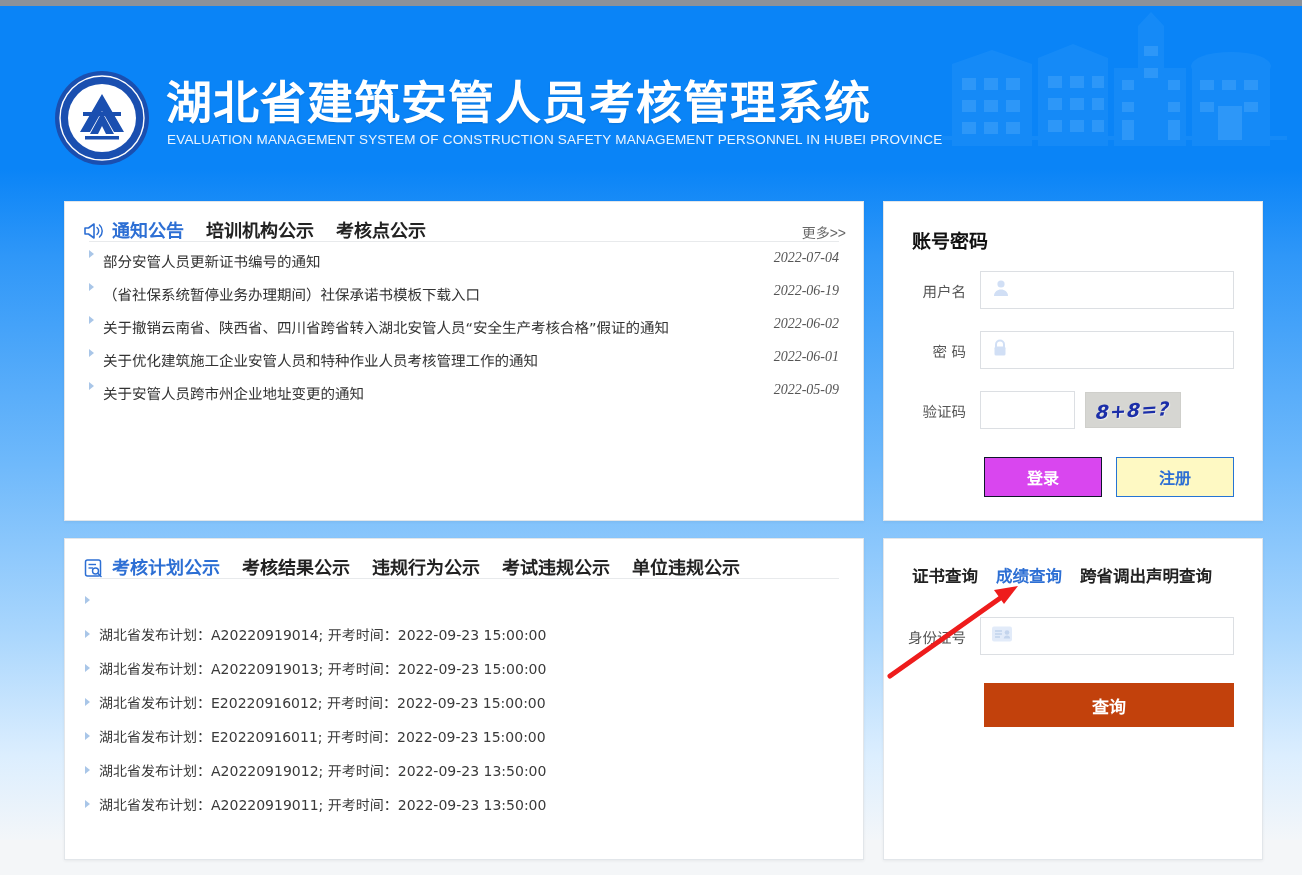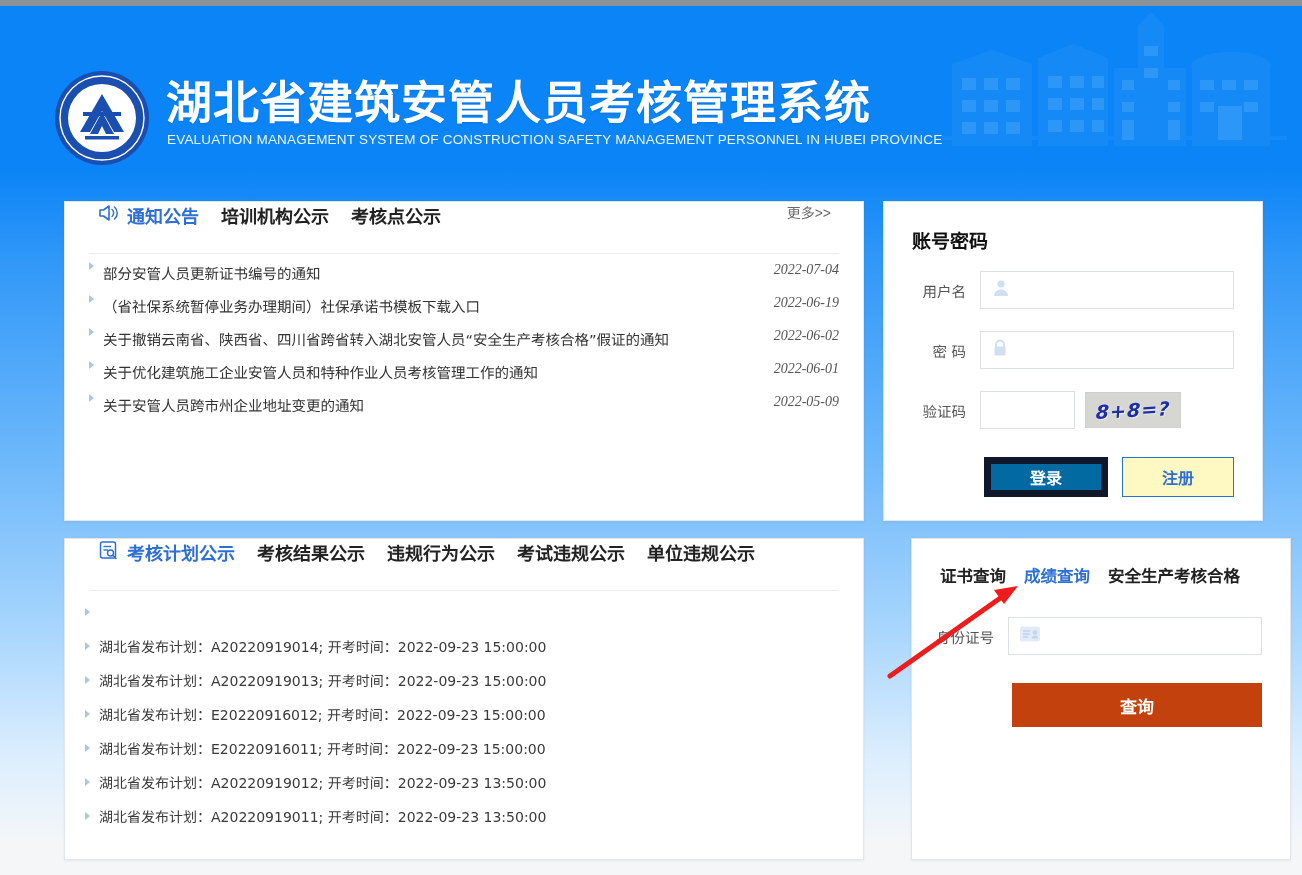--- a/index.html
+++ b/index.html
@@ -62,26 +62,26 @@
   .card {
     position: absolute; background: #ffffff;
     border: 1px solid #e2e6ea;
     box-shadow: 0 1px 3px rgba(0,0,0,.06);
   }
 
   
   #notice-card { left: 64px; top: 201px; width: 800px; height: 320px; }
   #plan-card   { left: 64px; top: 538px; width: 800px; height: 322px; }
   #login-card  { left: 883px; top: 201px; width: 380px; height: 320px; }
-  #query-card  { left: 911px; top: 538px; width: 380px; height: 322px; }
+  #query-card  { left: 883px; top: 538px; width: 380px; height: 322px; }
 
   
   .tab-row {
-    position: relative; display: flex; align-items: flex-start;
-    padding: 0 32px; height: 52px;
+    position: relative; display: flex; align-items: flex-end;
+    padding: 0 17px; height: 40px;
   }
   .tab-row .lead-icon {
     width: 22px; height: 22px; margin-right: 8px; flex: 0 0 auto;
     display: flex; align-items: center; justify-content: center;
   }
   .tab {
     font-size: 18px; font-weight: bold; color: #222;
     margin-right: 22px; white-space: nowrap; cursor: pointer;
     font-family: "DejaVu Sans", "Liberation Sans", sans-serif;
   }
@@ -156,21 +156,21 @@
     transform: skewX(-6deg) rotate(-3deg);
     text-shadow: 1px 1px 1px rgba(255,255,255,.6);
     font-family: "DejaVu Sans", "Liberation Sans", sans-serif;
   }
   .btn-row { display: flex; margin-top: 24px; padding: 0 28px 0 100px; gap: 14px; }
   .btn {
     flex: 1; height: 40px; display: flex; align-items: center; justify-content: center;
     font-size: 16px; font-weight: bold; cursor: pointer;
     font-family: "DejaVu Sans", "Liberation Sans", sans-serif;
   }
-  .btn-primary { background: #0369a1; color: #fff; border: 7px solid #0f172a; }
+  .btn-primary { background: #d946ef; color: #fff; border: 1px solid #0f172a; }
   .btn-ghost { background: #fef9c3; color: #2d6fd4; border: 1px solid #2574d4; }
 
   
   .q-tabs { display: flex; align-items: center; padding: 24px 0 0 28px; }
   .q-tab {
     font-size: 16.5px; font-weight: bold; color: #222; margin-right: 18px;
     white-space: nowrap; cursor: pointer;
     font-family: "DejaVu Sans", "Liberation Sans", sans-serif;
   }
   .q-tab.active { color: #2d6fd4; }
@@ -392,21 +392,21 @@
   <div class="btn-row">
     <div class="btn btn-primary">登录</div>
     <div class="btn btn-ghost">注册</div>
   </div>
 </div>
 
 <div class="card" id="query-card">
   <div class="q-tabs">
     <span class="q-tab">证书查询</span>
     <span class="q-tab active">成绩查询</span>
-    <span class="q-tab">安全生产考核合格</span>
+    <span class="q-tab">跨省调出声明查询</span>
   </div>
 
   <div class="form-row" style="margin-top:30px;">
     <span class="form-label">身份证号</span>
     <div class="form-input">
       <span class="ph-icon">
         <svg width="22" height="18" viewBox="0 0 22 18" aria-hidden="true">
           <rect x="1" y="1.5" width="20" height="15" rx="2" fill="#dde8f8"></rect>
           <line x1="4" y1="6" x2="11" y2="6" stroke="#b9cdea" stroke-width="1.6"></line>
           <line x1="4" y1="9" x2="11" y2="9" stroke="#b9cdea" stroke-width="1.6"></line>

